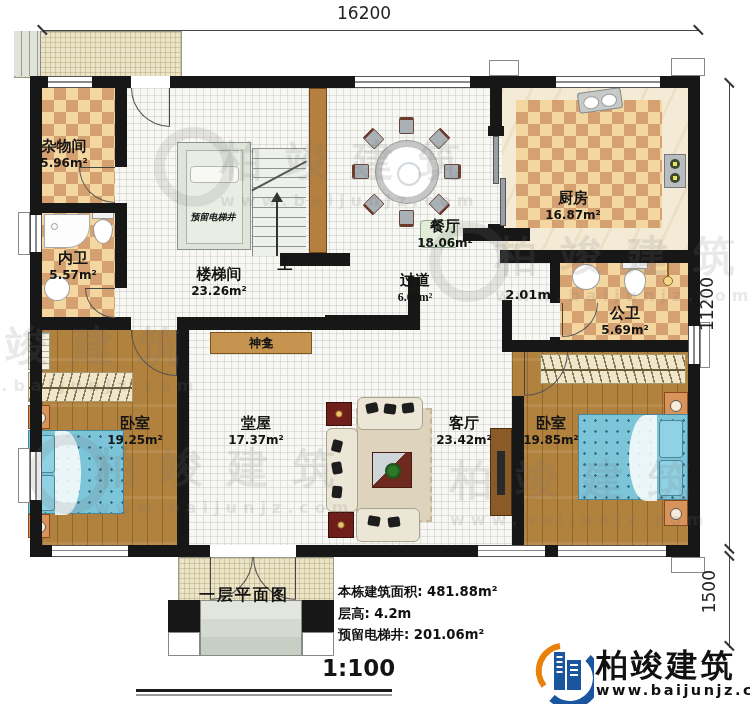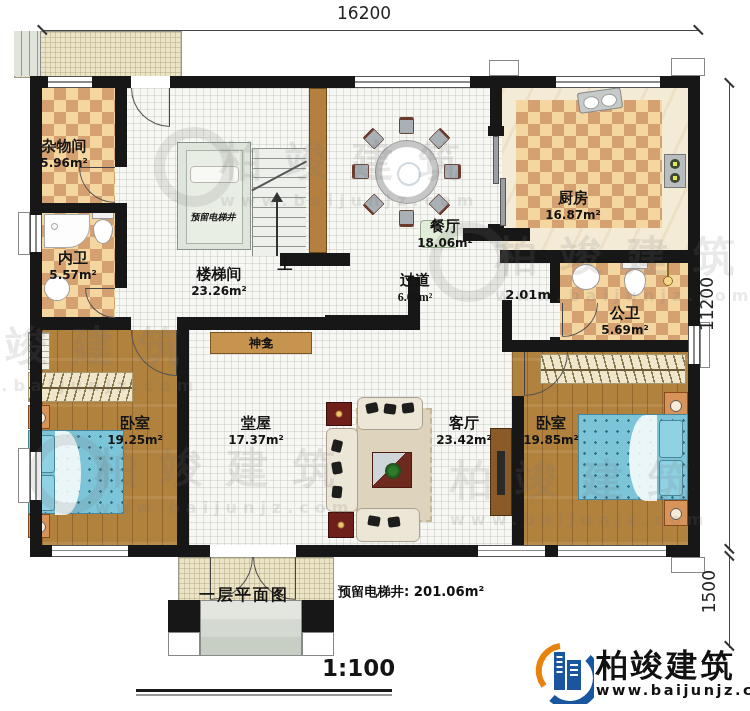--- a/index.html
+++ b/index.html
@@ -353,20 +353,26 @@
   <div class="tick" style="left:723px;top:555px;"></div>
   <div class="tick" style="left:723px;top:645px;"></div>
   <div class="dim" style="left:699px;top:570px;writing-mode:vertical-rl;transform:rotate(180deg);">1500</div>
 
   <div class="abs" style="left:322px;top:655px;font-size:23px;font-weight:600;z-index:40;">1:100</div>
   <div class="abs" style="left:136px;top:689px;width:256px;height:2.6px;background:#1a1a1a;z-index:40;"></div>
   <div class="abs" style="left:136px;top:694px;width:256px;height:2px;background:#9a9a9a;z-index:40;"></div>
 
   <div class="abs" style="left:338px;top:583px;z-index:40;">
     <div class="info-line" style="height:21.6px;">
+      <span>本栋建筑面积:</span>&nbsp;<span>481.88m²</span>
+    </div>
+    <div class="info-line" style="height:21.6px;">
+      <span>层高:</span>&nbsp;<span>4.2m</span>
+    </div>
+    <div class="info-line" style="height:21.6px;">
       <span>预留电梯井:</span>&nbsp;<span>201.06m²</span>
     </div>
   </div>
 
   <div class="abs" style="left:534px;top:638px;z-index:41;">
     <svg width="60" height="64" viewBox="0 0 60 64" style="position:absolute;left:0;top:2px;">
       <path d="M10,46 A25,25 0 0 1 26,6" fill="none" stroke="#e8820c" stroke-width="6"></path>
       <path d="M54,18 A26,26 0 0 1 18,58" fill="none" stroke="#1a56a0" stroke-width="8"></path>
       <rect x="20" y="12" width="11" height="38" fill="#1a56a0"></rect>
       <rect x="33" y="20" width="14" height="30" fill="#1a56a0"></rect>

